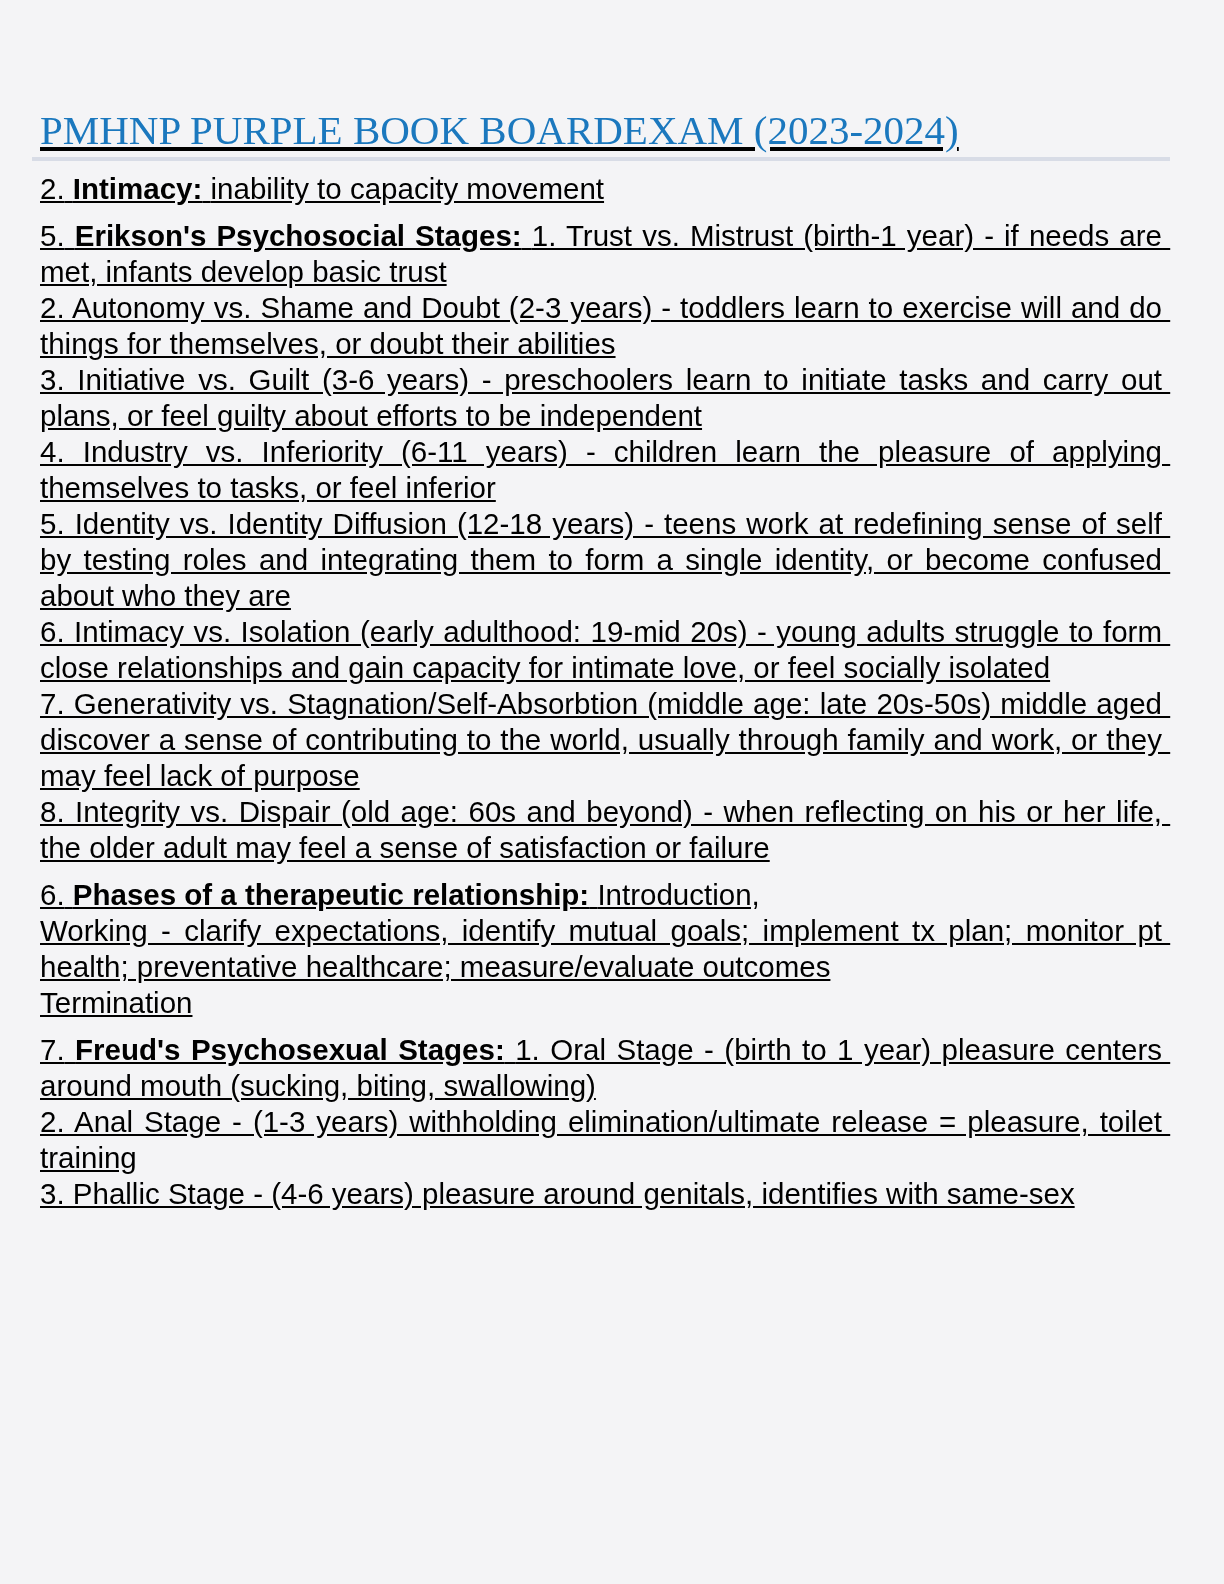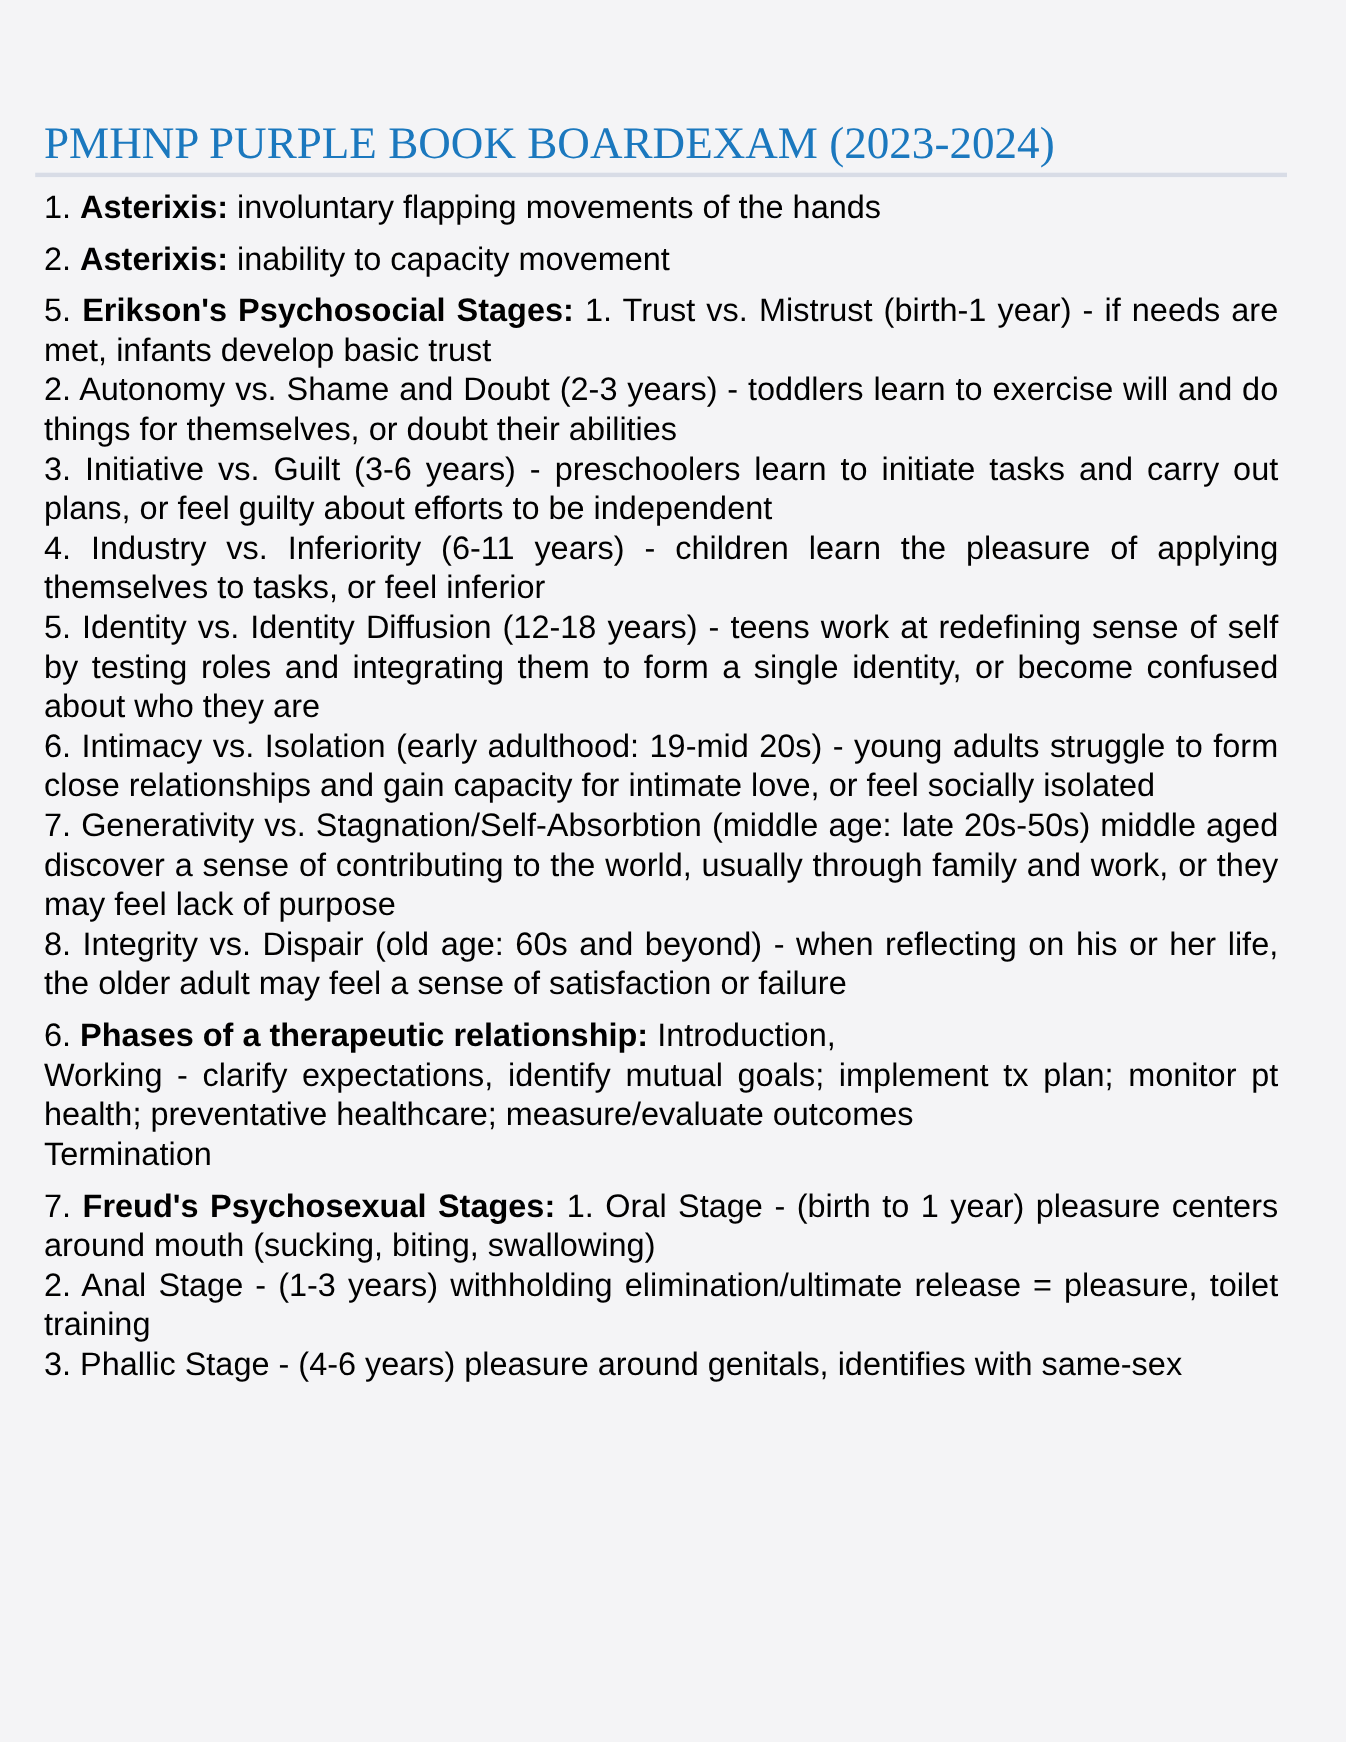--- a/index.html
+++ b/index.html
@@ -8,20 +8,21 @@
     height: 1584px;
     background: #f4f4f6;
     overflow: hidden;
   }
   .page {
     box-sizing: border-box;
     width: 1224px;
     height: 1256px;
     padding: 108px 62px 0 40px;
     font-family: "Liberation Sans", sans-serif;
+    text-decoration: underline;
   }
   h1.doc-title {
     margin: 0;
     font-family: "Liberation Serif", serif;
     font-weight: 400;
     font-size: 41px;
     line-height: 44px;
     color: #1b78be;
     white-space: nowrap;
   }
@@ -46,23 +47,22 @@
 <body>
 
 <div class="page">
 
   <h1 class="doc-title">PMHNP PURPLE BOOK BOARDEXAM (2023-2024)</h1>
 
   <hr class="title-rule">
 
   <main>
 
-    <p class="item"><span>1.</span> <span class="term">Asterixis:</span> <span class="item-text">involuntary flapping movements of the hands</span></p>
 
-    <p class="item"><span>2.</span> <span class="term">Asterixis:</span> <span class="item-text">inability to capacity movement</span></p>
+    <p class="item"><span>2.</span> <span class="term">Intimacy:</span> <span class="item-text">inability to capacity movement</span></p>
 
 
 
     <p class="item"><span>5.</span> <span class="term">Erikson's Psychosocial Stages:</span> <span class="item-text">1. Trust vs. Mistrust (birth-1 year) - if needs are met, infants develop basic trust
 2. Autonomy vs. Shame and Doubt (2-3 years) - toddlers learn to exercise will and do things for themselves, or doubt their abilities
 3. Initiative vs. Guilt (3-6 years) - preschoolers learn to initiate tasks and carry out plans, or feel guilty about efforts to be independent
 4. Industry vs. Inferiority (6-11 years) - children learn the pleasure of applying themselves to tasks, or feel inferior
 5. Identity vs. Identity Diffusion (12-18 years) - teens work at redefining sense of self by testing roles and integrating them to form a single identity, or become confused about who they are
 6. Intimacy vs. Isolation (early adulthood: 19-mid 20s) - young adults struggle to form close relationships and gain capacity for intimate love, or feel socially isolated
 7. Generativity vs. Stagnation/Self-Absorbtion (middle age: late 20s-50s) middle aged discover a sense of contributing to the world, usually through family and work, or they may feel lack of purpose

